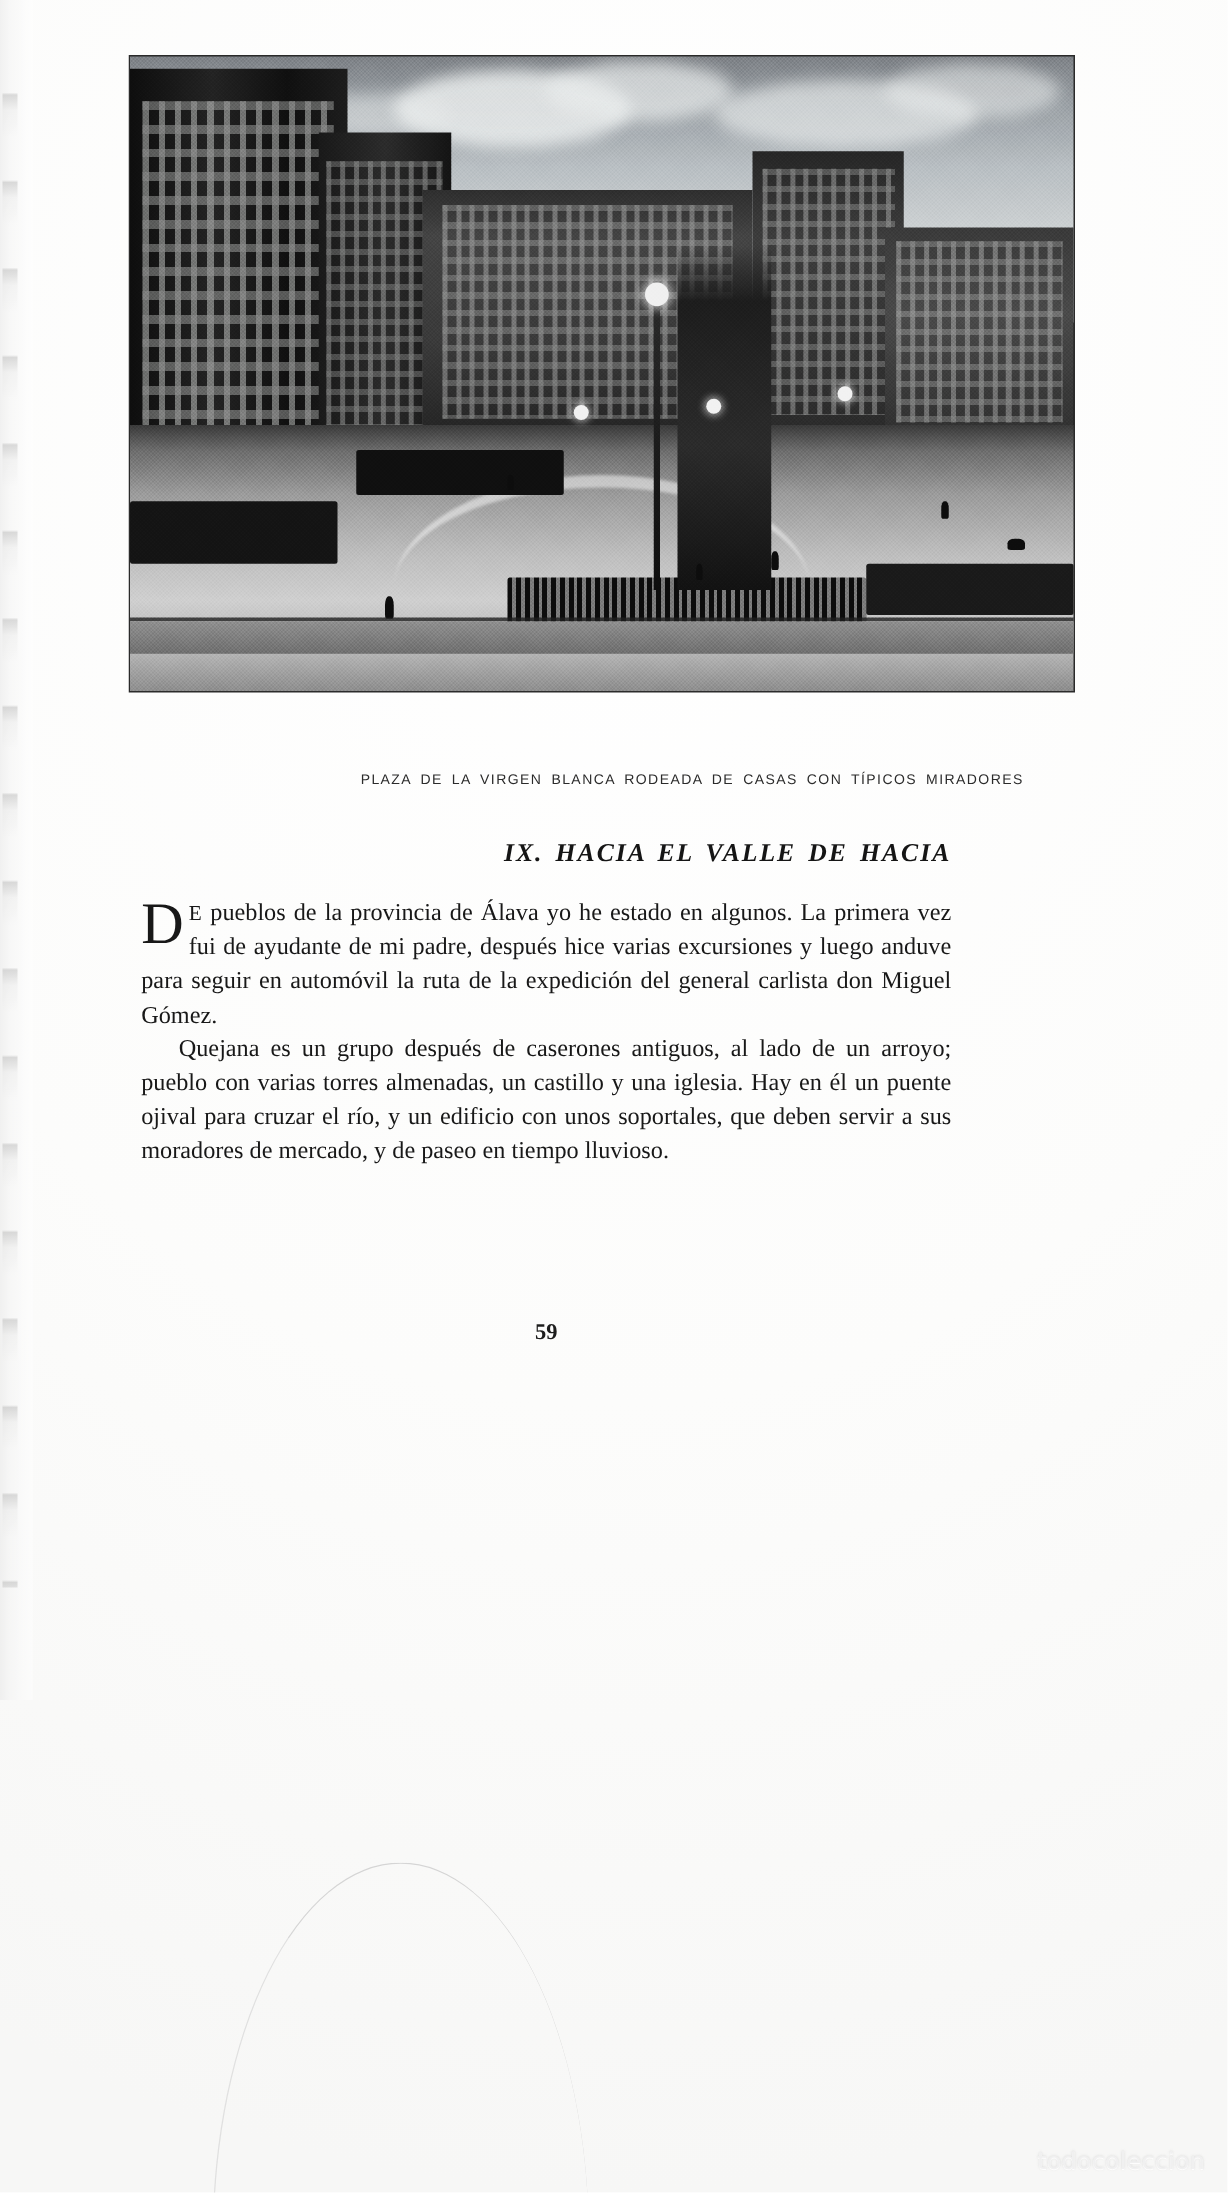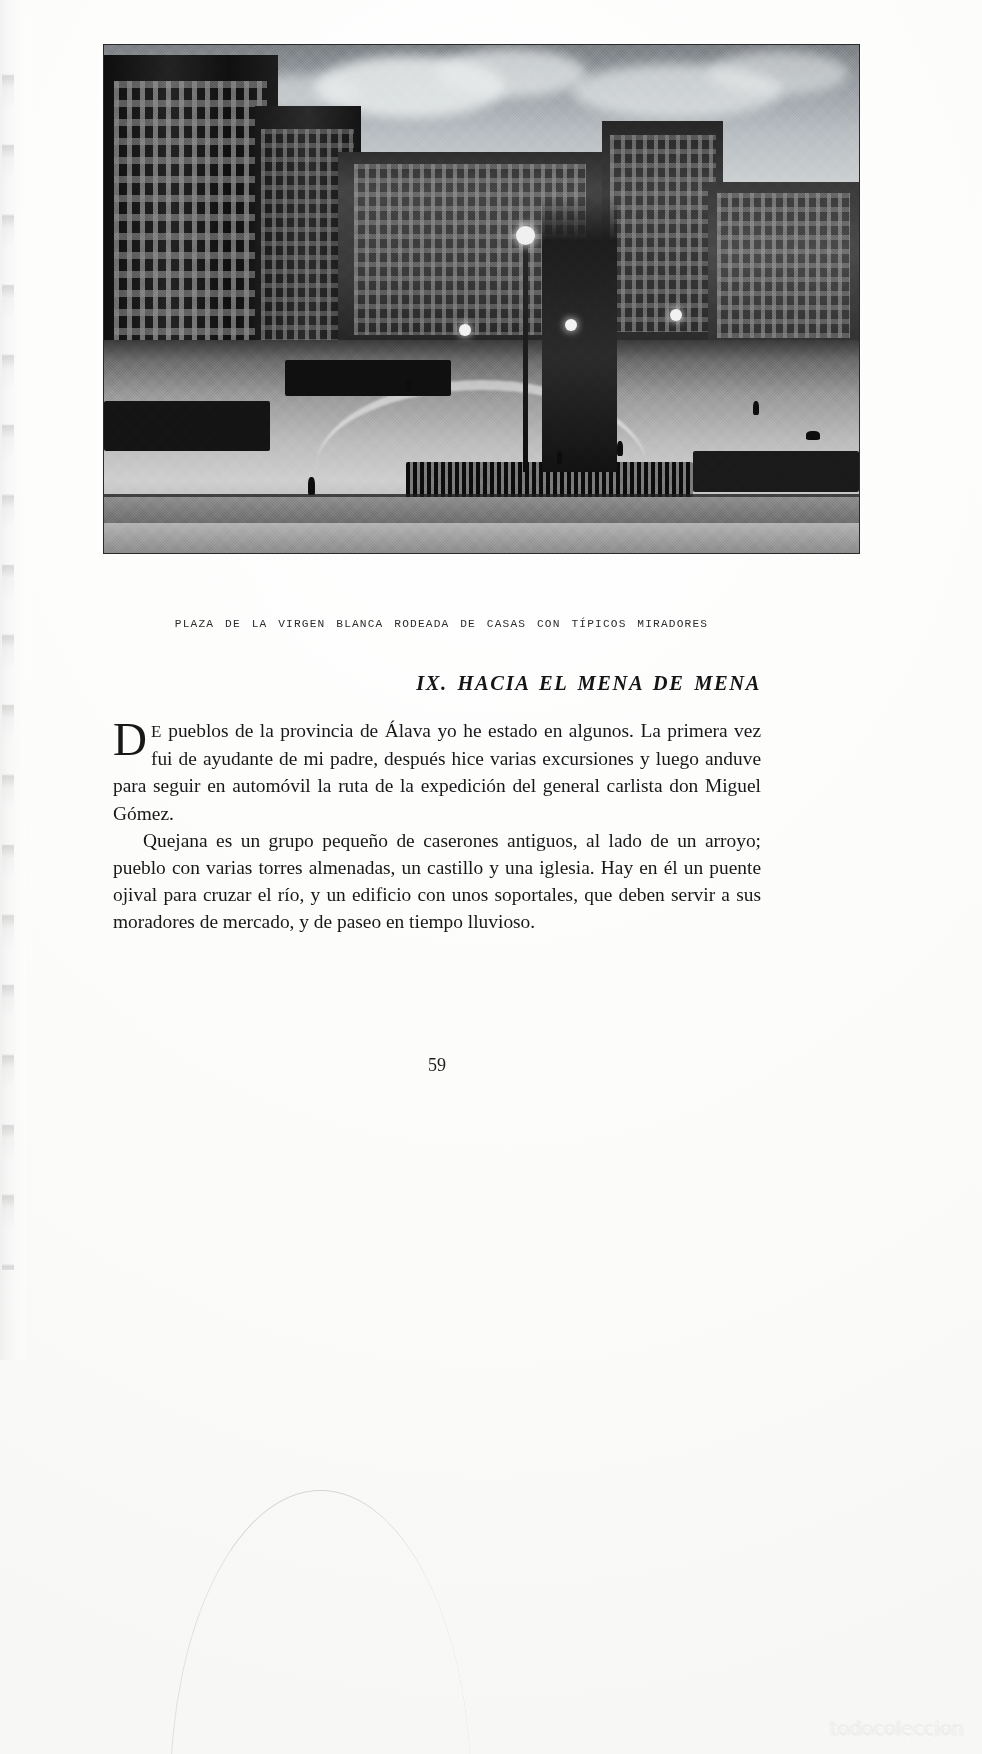--- a/index.html
+++ b/index.html
@@ -140,22 +140,22 @@
     position:absolute;inset:0;pointer-events:none;
     background-image:
       repeating-linear-gradient(45deg,rgba(255,255,255,.035) 0 1px,rgba(0,0,0,.035) 1px 2px),
       repeating-linear-gradient(-45deg,rgba(255,255,255,.03) 0 1px,rgba(0,0,0,.03) 1px 2px);
     mix-blend-mode:overlay;
   }
 
   
   #photo-caption{
     position:absolute;left:64px;top:618px;width:755px;
-    text-align:center;
-    font-family:Liberation Mono, monospace;
+    text-align:right;
+    font-family:Liberation Sans, sans-serif;
     font-size:11.2px;letter-spacing:1.15px;word-spacing:3px;
     color:#2b2b2b;white-space:nowrap;
   }
 
   
   #text-column{
     position:absolute;left:113px;top:672px;width:648px;
     color:#1a1a1a;
   }
   #chapter-heading{
@@ -189,21 +189,21 @@
     margin-top:1px;
     font-family:"Liberation Serif","DejaVu Serif",serif;
   }
   #first-smallcaps{
     font-variant:small-caps;
     font-size:17px;
     letter-spacing:.4px;
   }
   #page-number{
     position:absolute;left:113px;top:1055px;width:648px;
-    text-align:center;font-size:18px;color:#1d1d1d;
+    text-align:center;font-size:18px;color:#1d1d1d;font-weight:bold;
   }
 
   
   #bottom-arc{
     position:absolute;left:170px;top:1490px;width:300px;height:300px;
     border-top:1.4px solid #cfcfcf;
     border-left:1.4px solid #dcdcdc;
     border-radius:50% 50% 0 0 / 100% 100% 0 0;
     opacity:.85;
   }
@@ -274,26 +274,26 @@
       <div class="curb"></div>
       <div class="road-band"></div>
       <div class="grain"></div>
     </div>
   </figure>
 
   <figcaption id="photo-caption">PLAZA DE LA VIRGEN BLANCA RODEADA DE CASAS CON TÍPICOS MIRADORES</figcaption>
 
   <div id="text-column">
 
-    <h2 id="chapter-heading">IX.   HACIA EL MENA DE MENA</h2>
+    <h2 id="chapter-heading">IX.   HACIA EL VALLE DE HACIA</h2>
 
     <p class="para" id="para-first"><span id="dropcap">D</span><span id="first-smallcaps">E</span><span> pueblos de la provincia de Álava yo he estado en algunos. La primera vez fui de ayudante de mi padre, después hice varias excursiones y luego anduve para seguir en automóvil la ruta de la expedición del general carlista don Miguel Gómez.</span></p>
 
 
-    <p class="para">Quejana es un grupo pequeño de caserones antiguos, al lado de un arroyo; pueblo con varias torres almenadas, un castillo y una iglesia. Hay en él un puente ojival para cruzar el río, y un edificio con unos soportales, que deben servir a sus moradores de mercado, y de paseo en tiempo lluvioso.</p>
+    <p class="para">Quejana es un grupo después de caserones antiguos, al lado de un arroyo; pueblo con varias torres almenadas, un castillo y una iglesia. Hay en él un puente ojival para cruzar el río, y un edificio con unos soportales, que deben servir a sus moradores de mercado, y de paseo en tiempo lluvioso.</p>
   </div>
 
   <div id="page-number">59</div>
 
   <div id="bottom-arc"></div>
 
   <div id="watermark">todocoleccion</div>
 
 </div>
 

